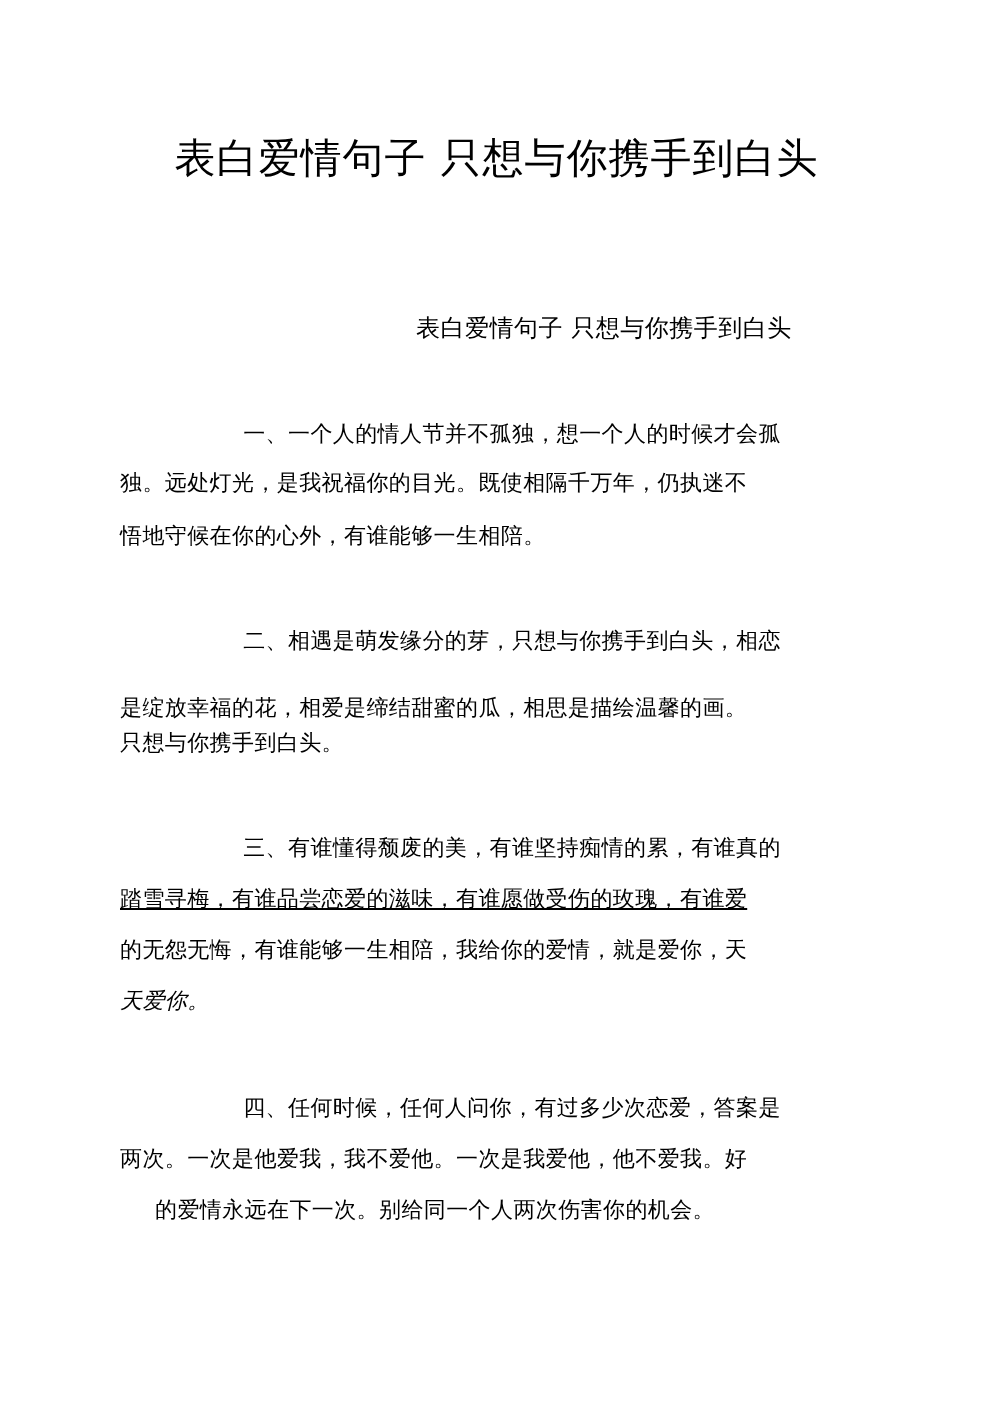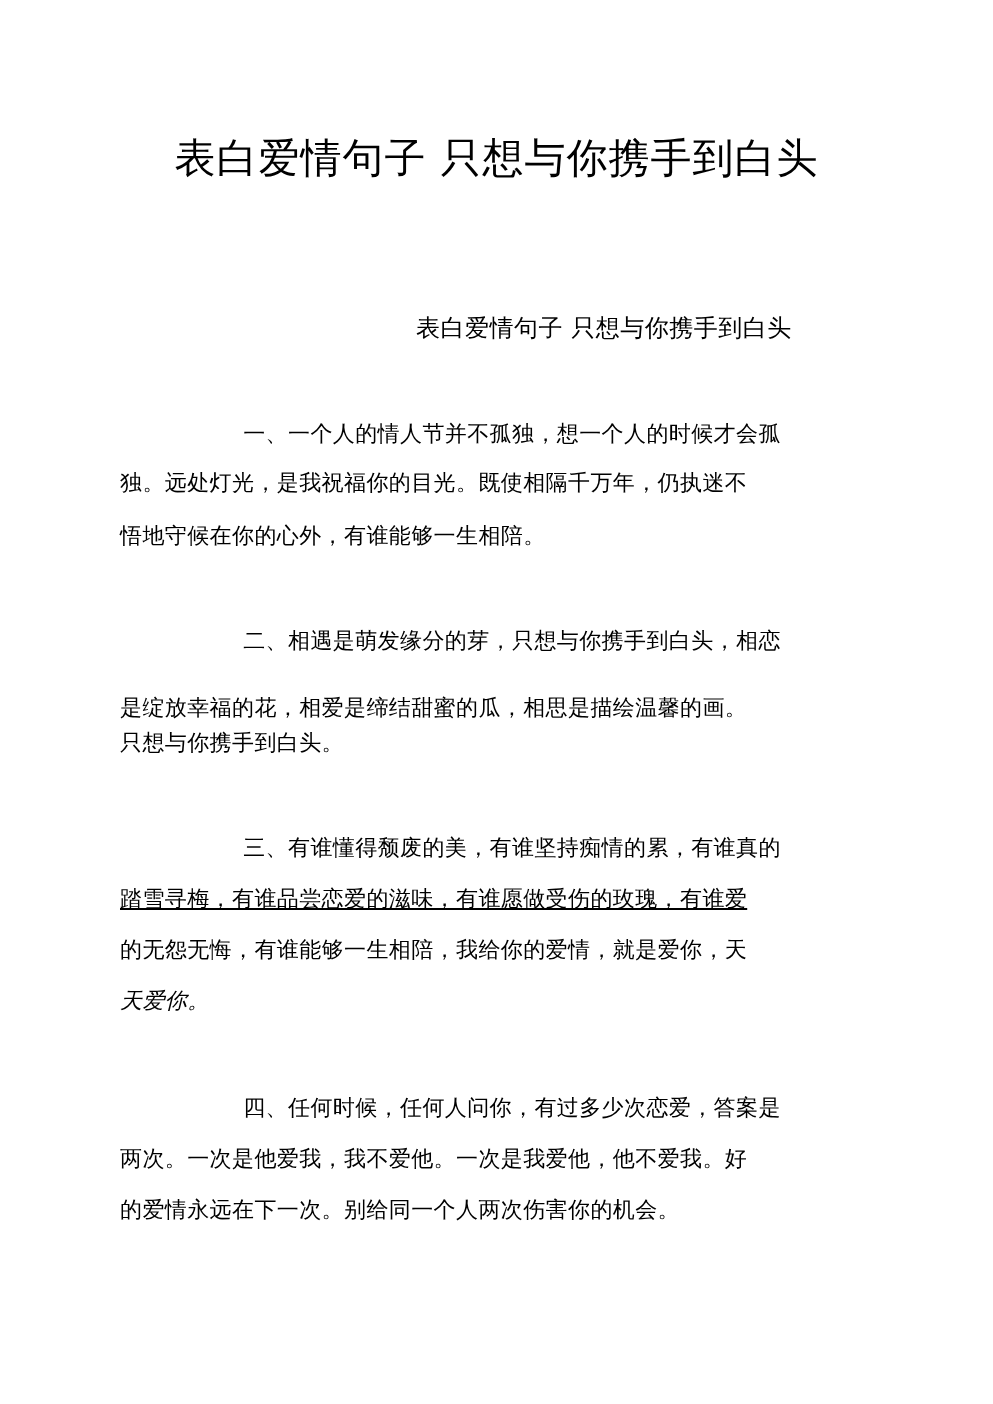--- a/index.html
+++ b/index.html
@@ -98,16 +98,16 @@
     <div class="line" style="top:51px;text-decoration:underline;">踏雪寻梅，有谁品尝恋爱的滋味，有谁愿做受伤的玫瑰，有谁爱</div>
     <div class="line" style="top:102px;">的无怨无悔，有谁能够一生相陪，我给你的爱情，就是爱你，天</div>
     <div class="line" style="top:153px;font-style:italic;">天爱你。</div>
   </div>
 
   <div class="para" style="top:1091px;">
     <div class="line first" style="top:0px;">
       <span class="num">四、</span><span>任何时候，任何人问你，有过多少次恋爱，答案是</span>
     </div>
     <div class="line" style="top:51px;">两次。一次是他爱我，我不爱他。一次是我爱他，他不爱我。好</div>
-    <div class="line" style="top:102px;">的爱情永远在下一次。别给同一个人两次伤害你的机会。</div>
+    <div class="line" style="top:102px;margin-left:35px;">的爱情永远在下一次。别给同一个人两次伤害你的机会。</div>
   </div>
 
 </div>
 
 </body></html>

